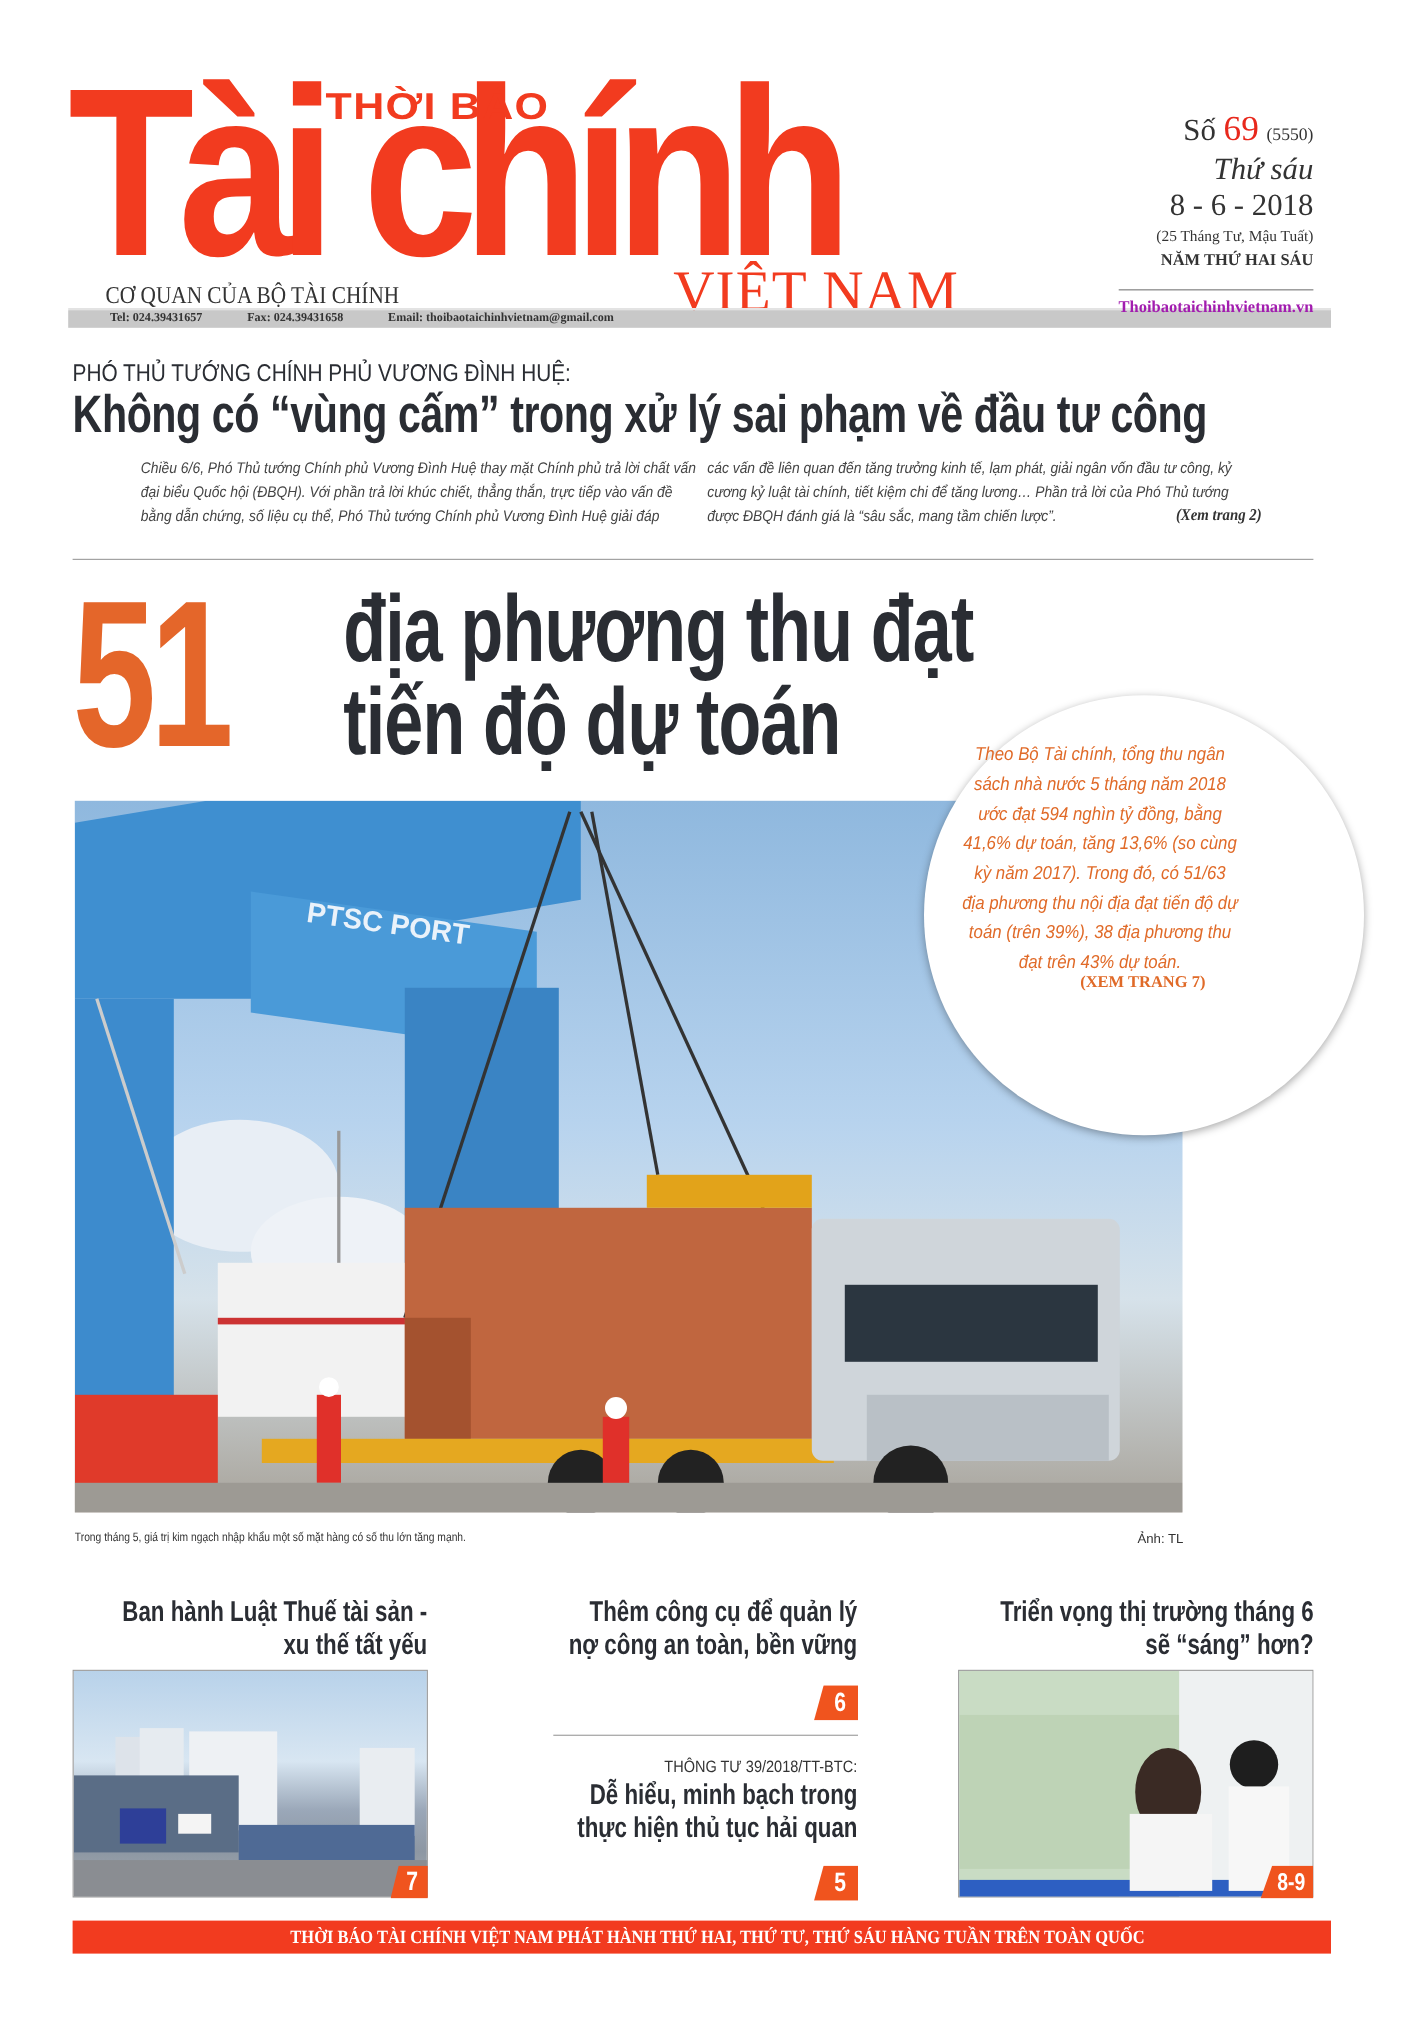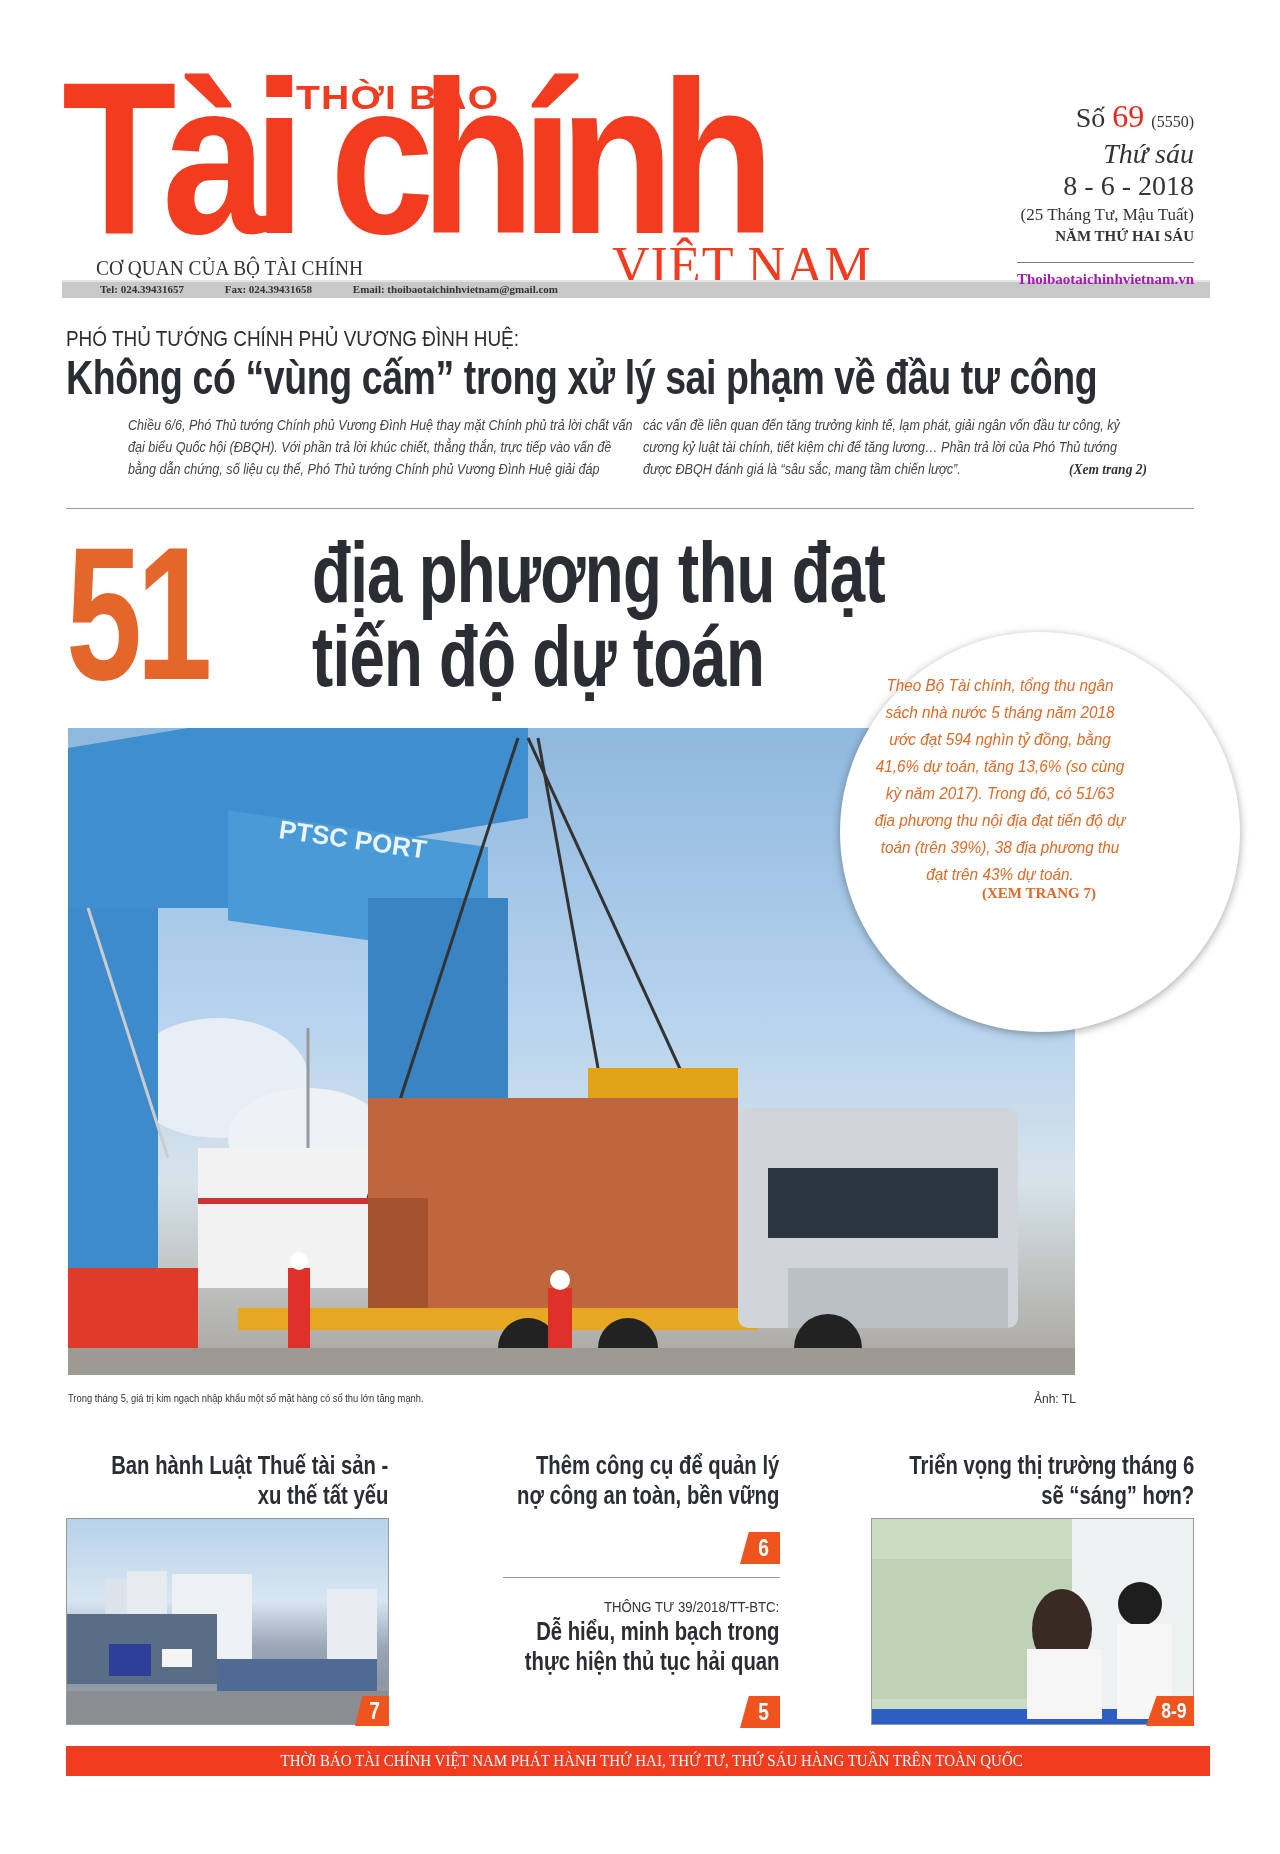--- a/index.html
+++ b/index.html
@@ -18,21 +18,21 @@
   .mast-contact { left: 100px; top: 283px; font-family: "Liberation Serif", serif; font-weight: bold; font-size: 11px; color: #333; white-space: nowrap; }
   .mast-contact span { margin-right: 38px; }
 
   
   .issue { right: 86px; top: 100px; text-align: right; font-family: "Liberation Serif", serif; color: #333; }
   .issue .so { font-size: 28px; line-height: 32px; }
   .issue .so .num { color: #e8281c; font-weight: normal; font-size: 32px; }
   .issue .so .sub { font-size: 16px; }
   .issue .day { font-style: italic; font-size: 28px; line-height: 32px; }
   .issue .date { font-size: 28px; line-height: 32px; }
-  .issue .lunar { font-size: 17px; line-height: 22px; margin-top: 2px; }
+  .issue .lunar { font-size: 14px; line-height: 22px; margin-top: 2px; }
   .issue .year { font-weight: bold; font-size: 15px; line-height: 20px; border-bottom: 1px solid #777; padding-bottom: 16px; padding-left: 20px; }
   .issue .web { color: #a21caf; font-weight: bold; font-size: 15px; line-height: 24px; margin-top: 4px; }
 
   
   .kicker { left: 66px; top: 326px; font-size: 22px; color: #2a2d33; transform: scaleX(0.86); transform-origin: left top; letter-spacing: 0px; white-space: nowrap; }
   .lead-title { left: 66px; top: 350px; font-weight: 900; font-size: 48px; line-height: 56px; color: #2a2d33; transform: scaleX(0.78); transform-origin: left top; white-space: nowrap; letter-spacing: -0.5px; }
   .lead-col { top: 414px; width: 500px; font-style: italic; font-size: 14px; line-height: 22px; color: #444; transform: scaleX(0.9); transform-origin: left top; }
   .lead-col.c1 { left: 128px; width: 570px; }
   .lead-col.c2 { left: 643px; width: 560px; }
   .lead-col .see { font-family: "Liberation Serif", serif; font-weight: bold; font-style: italic; float: right; color: #333; font-size: 15px; }
@@ -64,21 +64,21 @@
   .tp1 { left: 66px; top: 1518px; width: 323px; height: 207px; background: linear-gradient(180deg, #b8d2ea 0%, #d8e6f2 40%, #9aa7b8 62%, #8d97a3 80%, #a7abb1 100%); }
   .tp3 { left: 871px; top: 1518px; width: 323px; height: 207px; background: linear-gradient(90deg, #c6dccc 0%, #d6e6d0 55%, #e9eef0 100%); }
 
   .page-tag { background: #f0541e; color: #fff; font-weight: 900; text-align: center; clip-path: polygon(22% 0, 100% 0, 100% 100%, 0 100%); }
   .page-tag span { display: inline-block; transform: scaleX(0.8); }
   .pg6 { left: 740px; top: 1532px; width: 40px; height: 32px; font-size: 24px; line-height: 32px; padding-left: 8px; }
   .pg5 { left: 740px; top: 1696px; width: 40px; height: 32px; font-size: 24px; line-height: 32px; padding-left: 8px; }
   .pg7 { left: 355px; top: 1696px; width: 34px; height: 30px; font-size: 24px; line-height: 30px; padding-left: 6px; }
   .pg89 { left: 1146px; top: 1696px; width: 48px; height: 30px; font-size: 22px; line-height: 30px; padding-left: 8px; }
 
-  .footer-bar { left: 66px; top: 1746px; width: 1144px; height: 30px; background: #f23b1f; color: #fff; text-align: center; font-family: "Liberation Serif", serif; font-weight: normal; font-size: 17px; line-height: 30px; white-space: nowrap; padding-left: 28px; }
+  .footer-bar { left: 66px; top: 1746px; width: 1144px; height: 30px; background: #f23b1f; color: #fff; text-align: center; font-family: "Liberation Serif", serif; font-weight: bold; font-size: 17px; line-height: 30px; white-space: nowrap; padding-left: 28px; }
   .footer-bar span { display: inline-block; transform: scaleX(0.88); }
 </style>
 </head>
 <body>
 
 <div class="abs mast-taichinh">Tài chính</div>
 <div class="abs mast-thoibao">THỜI BÁO</div>
 <div class="abs mast-vietnam">VIỆT NAM</div>
 <div class="abs mast-coquan">CƠ QUAN CỦA BỘ TÀI CHÍNH</div>
 <div class="abs mast-bar-top"></div>

